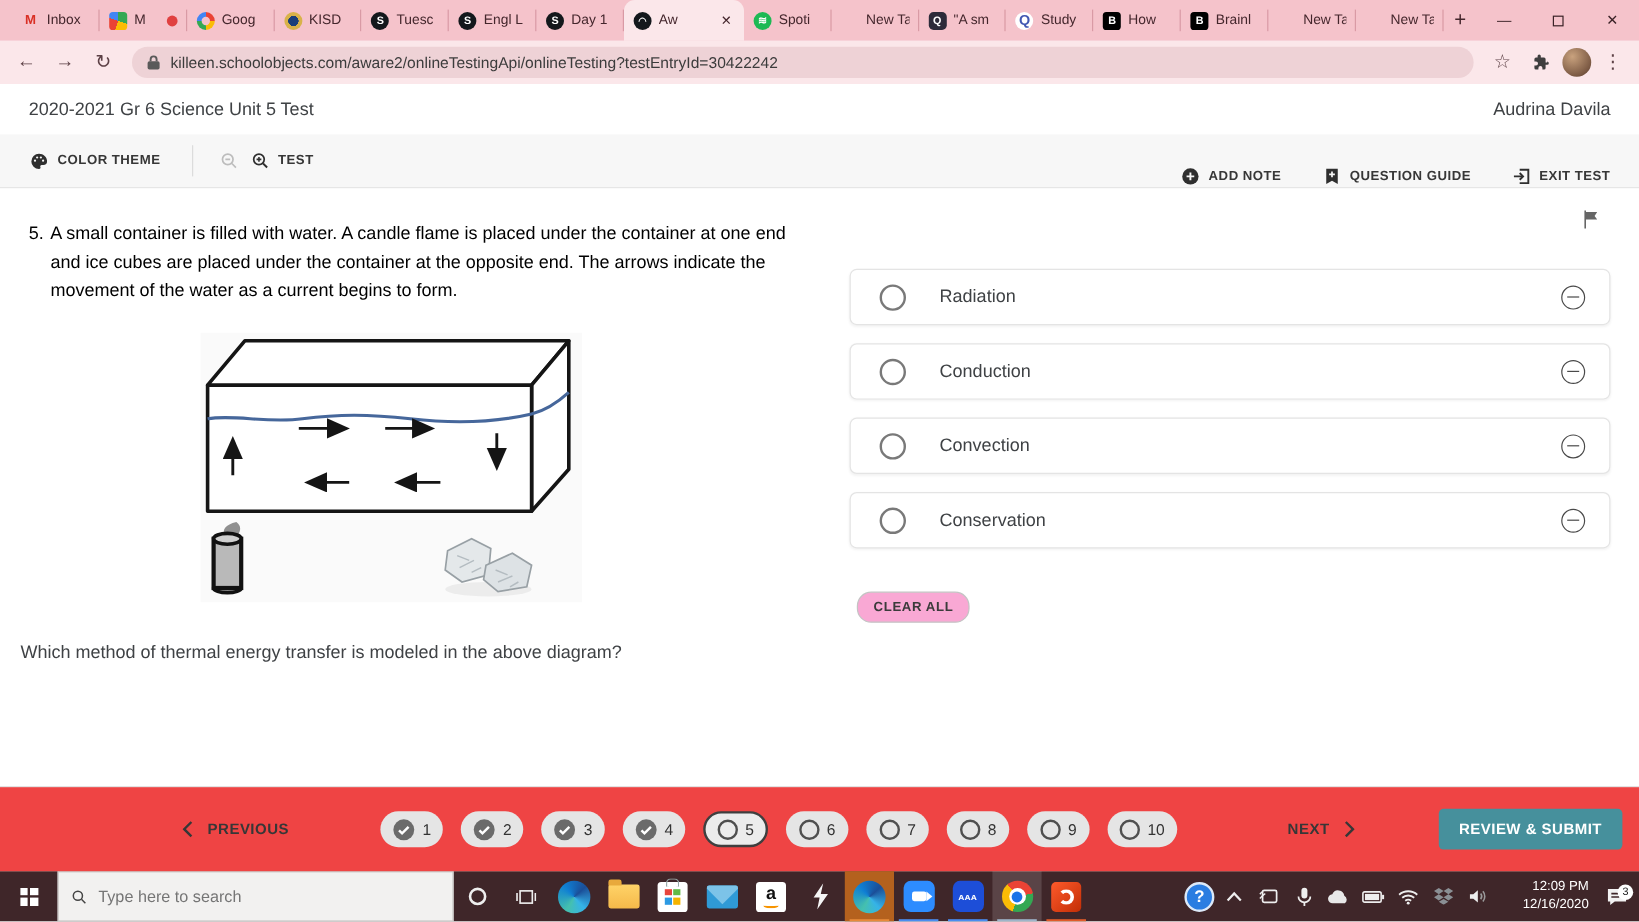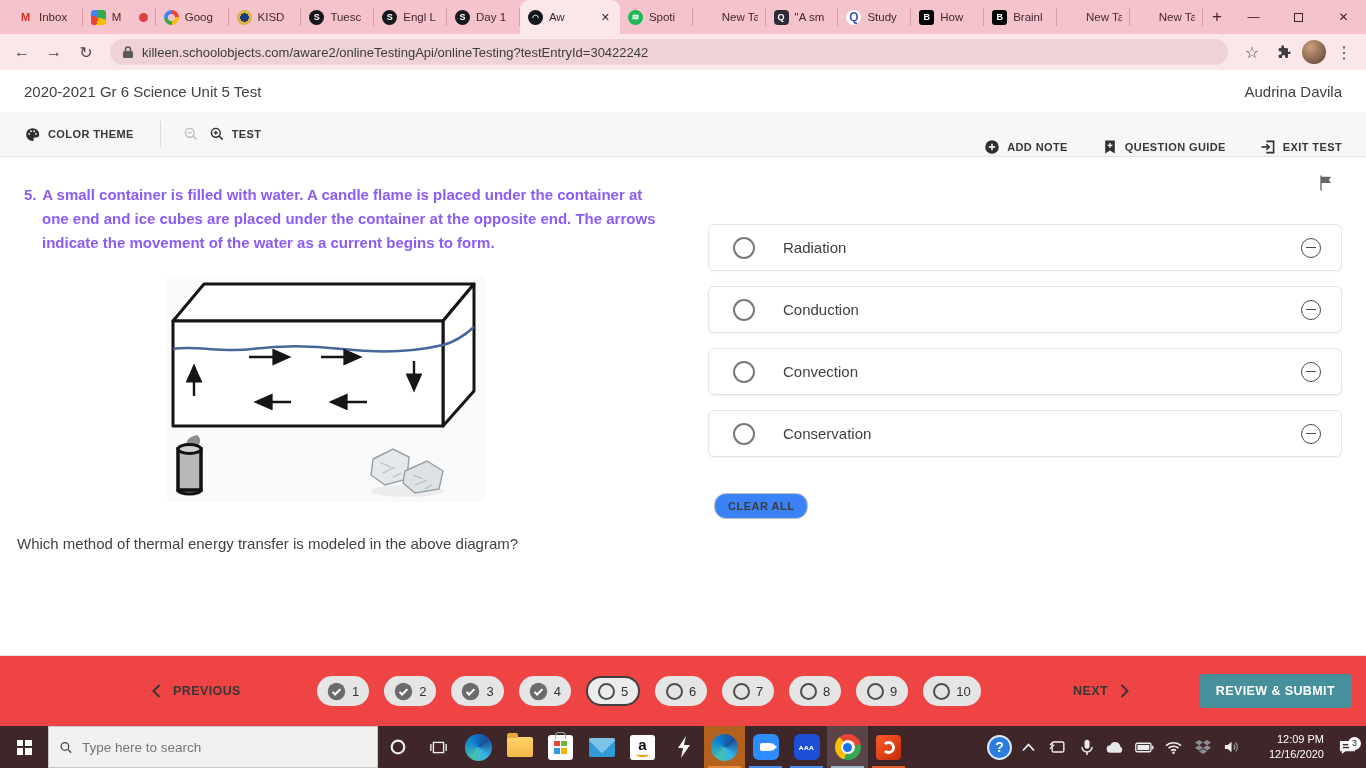--- a/index.html
+++ b/index.html
@@ -52,31 +52,31 @@
   .tbtn { display:flex; align-items:center; gap:7px; font-size:11px; font-weight:700; letter-spacing:.4px; color:#373737; margin-right:26px; cursor:default; }
   .tb-divider { width:1px; height:26px; background:#dcdcdc; margin:0 22px 0 0; }
   .toolbar-right { margin-left:auto; display:flex; align-items:flex-end;margin-top:25px; }
   .toolbar-right .tbtn { margin-right:0; margin-left:34px; }
   .tico { display:flex; }
 
   
   .content { flex:1 1 auto; position:relative; background:#fff; }
   .flag { position:absolute; top:16px; right:30px; }
   .qcol { position:absolute; left:24px; top:26px; width:648px; }
-  .qtext { font-size:15px; line-height:24px; color:#8b5cf6; padding-left:18px; text-indent:-18px;font-weight:bold; }
+  .qtext { font-size:15px; line-height:24px; color:#000000; padding-left:18px; text-indent:-18px; }
   .qnum { padding-right:2px; }
   .diagram-wrap { position:absolute; left:167px; top:120px; width:318px; height:225px; }
   .prompt { position:absolute; left:17px; top:378px; font-size:15px; color:#3f4245; }
   .ocol { position:absolute; left:708px; top:67px; width:634px; }
   .opt { height:47px; background:#fff; border:1px solid #e4e4e4; border-radius:6px; box-shadow:0 1px 2px rgba(0,0,0,.05); display:flex; align-items:center; padding:0 20px 0 24px; margin-bottom:15px; }
   .radio { width:22px; height:22px; border-radius:50%; border:2px solid #797979; flex:0 0 auto; }
   .olabel { font-size:15px; color:#3f4245; margin-left:28px; flex:1 1 auto; }
   .strike { width:20px; height:20px; border-radius:50%; border:1.6px solid #4a4a4a; position:relative; flex:0 0 auto; }
   .strike::before { content:""; position:absolute; left:4px; right:4px; top:50%; height:1.6px; margin-top:-0.8px; background:#4a4a4a; }
-  .clearall { display:inline-block; margin-top:21px; margin-left:6px; padding:6px 13px; border:1px solid #c4c4c4; border-radius:12px; background:#3b82f6; font-size:11px; font-weight:700; letter-spacing:.5px; color:#3b3b3b; }
+  .clearall { display:inline-block; margin-top:21px; margin-left:6px; padding:6px 13px; border:1px solid #c4c4c4; border-radius:12px; background:#f9a8d4; font-size:11px; font-weight:700; letter-spacing:.5px; color:#3b3b3b; }
 
   
   .bottom-nav { height:71px; background:#ef4444; border-top:1px solid #e2e2e2; position:relative; flex:0 0 auto; }
   .bn-prev { position:absolute; left:152px; top:50%; transform:translateY(-50%); display:flex; align-items:center; gap:12px; font-size:12.5px; font-weight:700; letter-spacing:.4px; color:#373737; }
   .bn-next { position:absolute; left:1073px; top:50%; transform:translateY(-50%); display:flex; align-items:center; gap:12px; font-size:12.5px; font-weight:700; letter-spacing:.4px; color:#373737; }
   .pills { position:absolute; left:317px; top:50%; transform:translateY(-50%); display:flex; gap:15px; }
   .pill { min-width:52px; height:30px; border-radius:15px; background:#e5e5e5; display:flex; align-items:center; justify-content:center; gap:6px; padding:0 10px; font-size:13px; color:#333; }
   .pill.current { background:#ececec; border:2px solid #3f3f3f; }
   .pillring { width:17px; height:17px; border-radius:50%; border:2px solid #4f4f4f; }
   .review-btn { position:absolute; right:14px; top:50%; transform:translateY(-50%); background:#46909c; color:#fff; font-size:12.5px; font-weight:700; letter-spacing:.4px; border:none; border-radius:4px; padding:10px 17px; }

